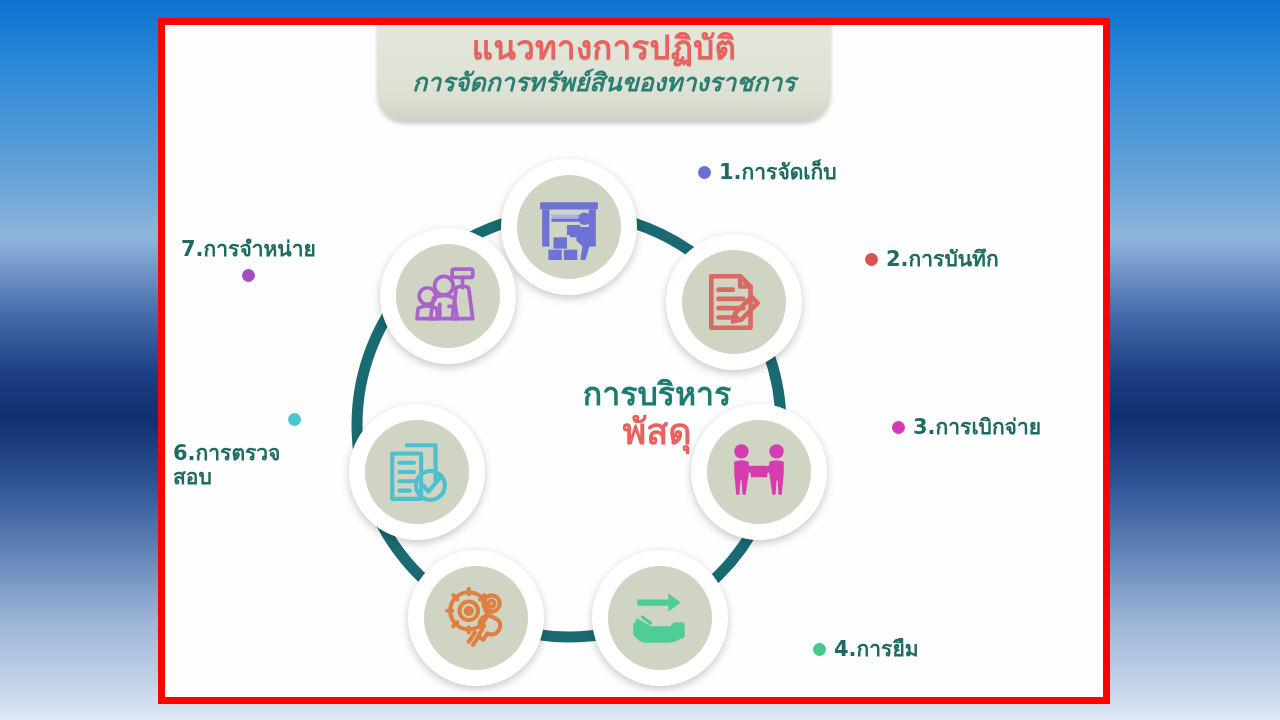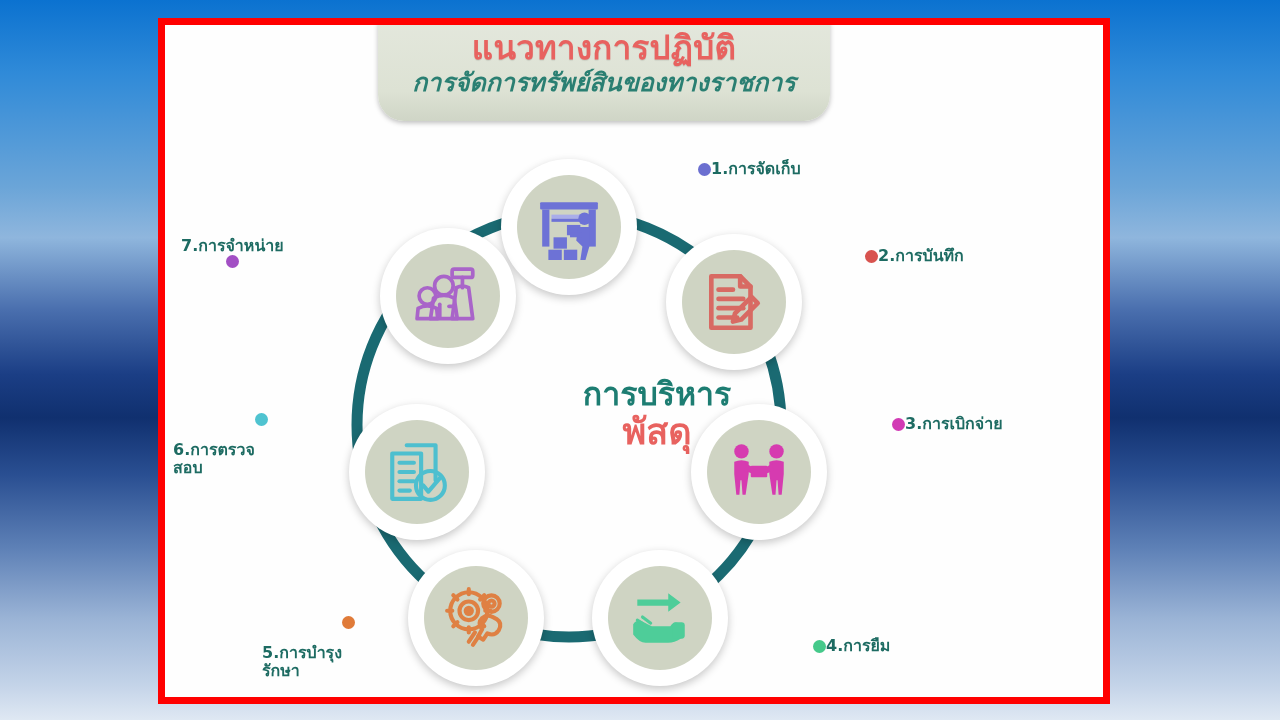--- a/index.html
+++ b/index.html
@@ -129,27 +129,28 @@
     background: #cfd4c3;
     display: flex;
     align-items: center;
     justify-content: center;
   }
   .node-inner svg { display: block; }
 
   
   .label {
     position: absolute;
-    font-size: 16px;
+    font-size: 21px;
     font-weight: bold;
     color: #1d6b62;
     white-space: nowrap;
     line-height: 1.15;
     display: flex;
     align-items: center;
+    gap: 8px;
   }
   .label.right { flex-direction: row; }
   .label.left  { flex-direction: row; }
   .dot {
     width: 13px;
     height: 13px;
     border-radius: 50%;
     flex: 0 0 auto;
   }
   .label-text { display: block; }
@@ -270,27 +271,20 @@
               <path d="M25 4 v5 M25 41 v5 M4 25 h5 M41 25 h5 M10 10 l4 4 M36 36 l4 4 M40 10 l-4 4 M14 36 l-4 4"></path>
               <circle cx="47" cy="18" r="8"></circle>
               <circle cx="47" cy="18" r="3"></circle>
               <path d="M52 33 q6 4 2 11 q-4 6 -11 3 l-4 6 l-5 -3 l4 -7 q-5 -6 0 -11 q5 -4 10 -1 z"></path>
               <path d="M35 49 l-6 9 M31 46 l-6 9"></path>
             </g>
             <circle cx="25" cy="25" r="5" fill="#df8043"></circle>
           </svg>
         </div>
       </div>
-      <div class="label left two-line" style="left:97px; top:583px;">
-        <span class="label-text">
-          <span>5.การบำรุง</span>
-          <span class="l2">รักษา</span>
-        </span>
-        <span class="dot" style="align-self: flex-start; margin-top: 8px; background: rgb(224, 123, 57);"></span>
-      </div>
 
       <div class="node" style="left:184px; top:379px;">
         <div class="node-inner">
           <svg width="66" height="66" viewBox="0 0 64 64">
             <g fill="none" stroke="#4dbfcf" stroke-width="4" stroke-linejoin="round" stroke-linecap="round">
               <path d="M22 6 h28 v34"></path>
               <path d="M8 14 h28 v44 h-28 z"></path>
               <path d="M15 23 h14"></path>
               <path d="M15 32 h14"></path>
               <path d="M15 41 h14"></path>

